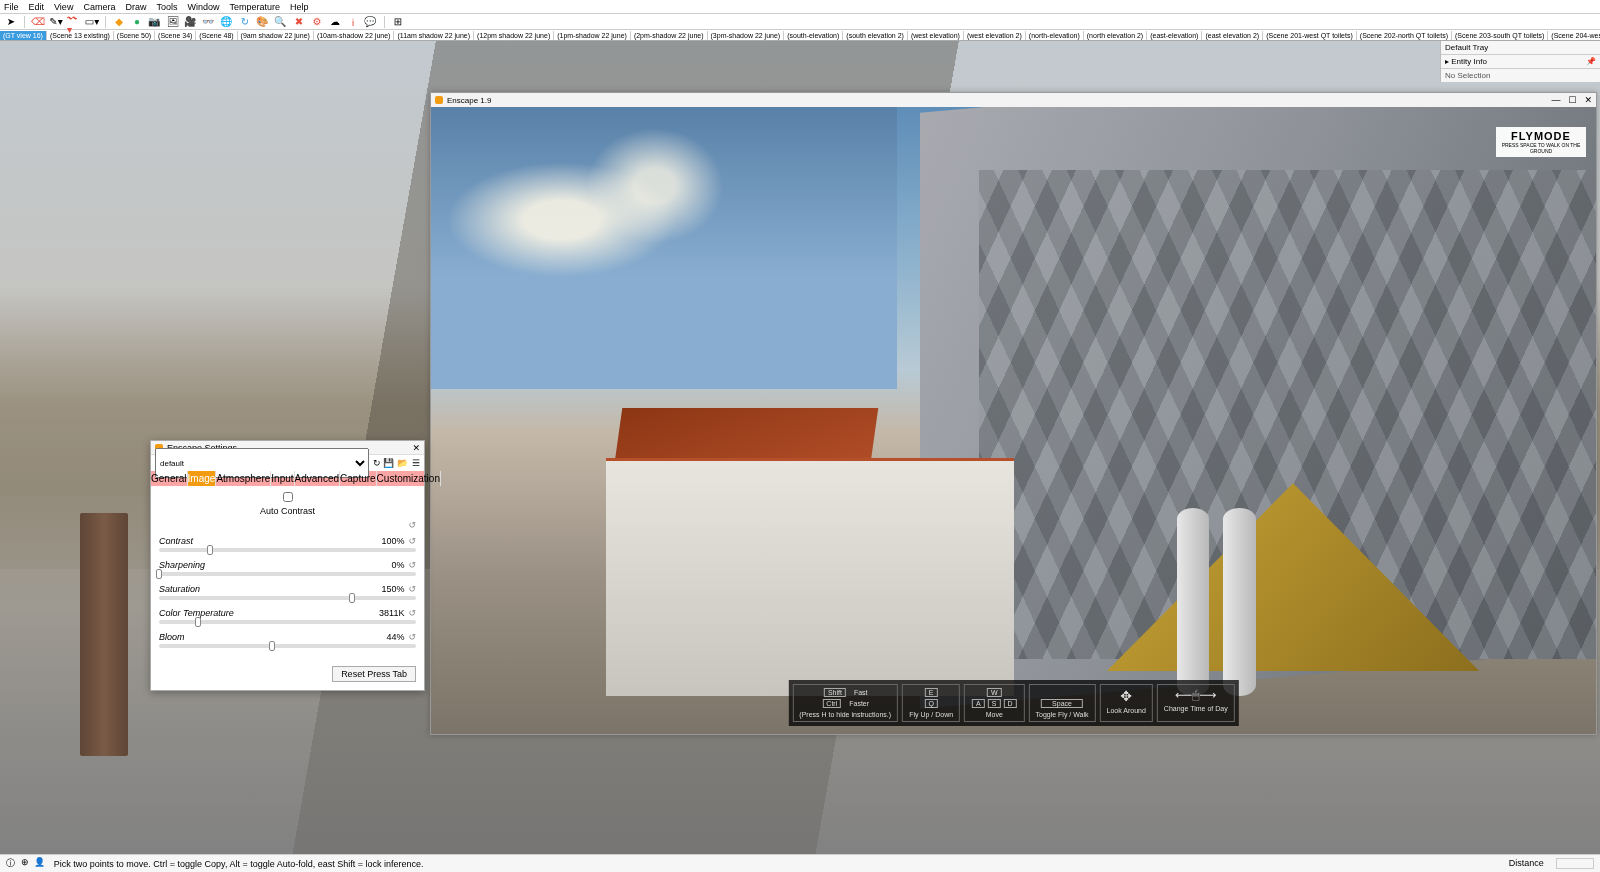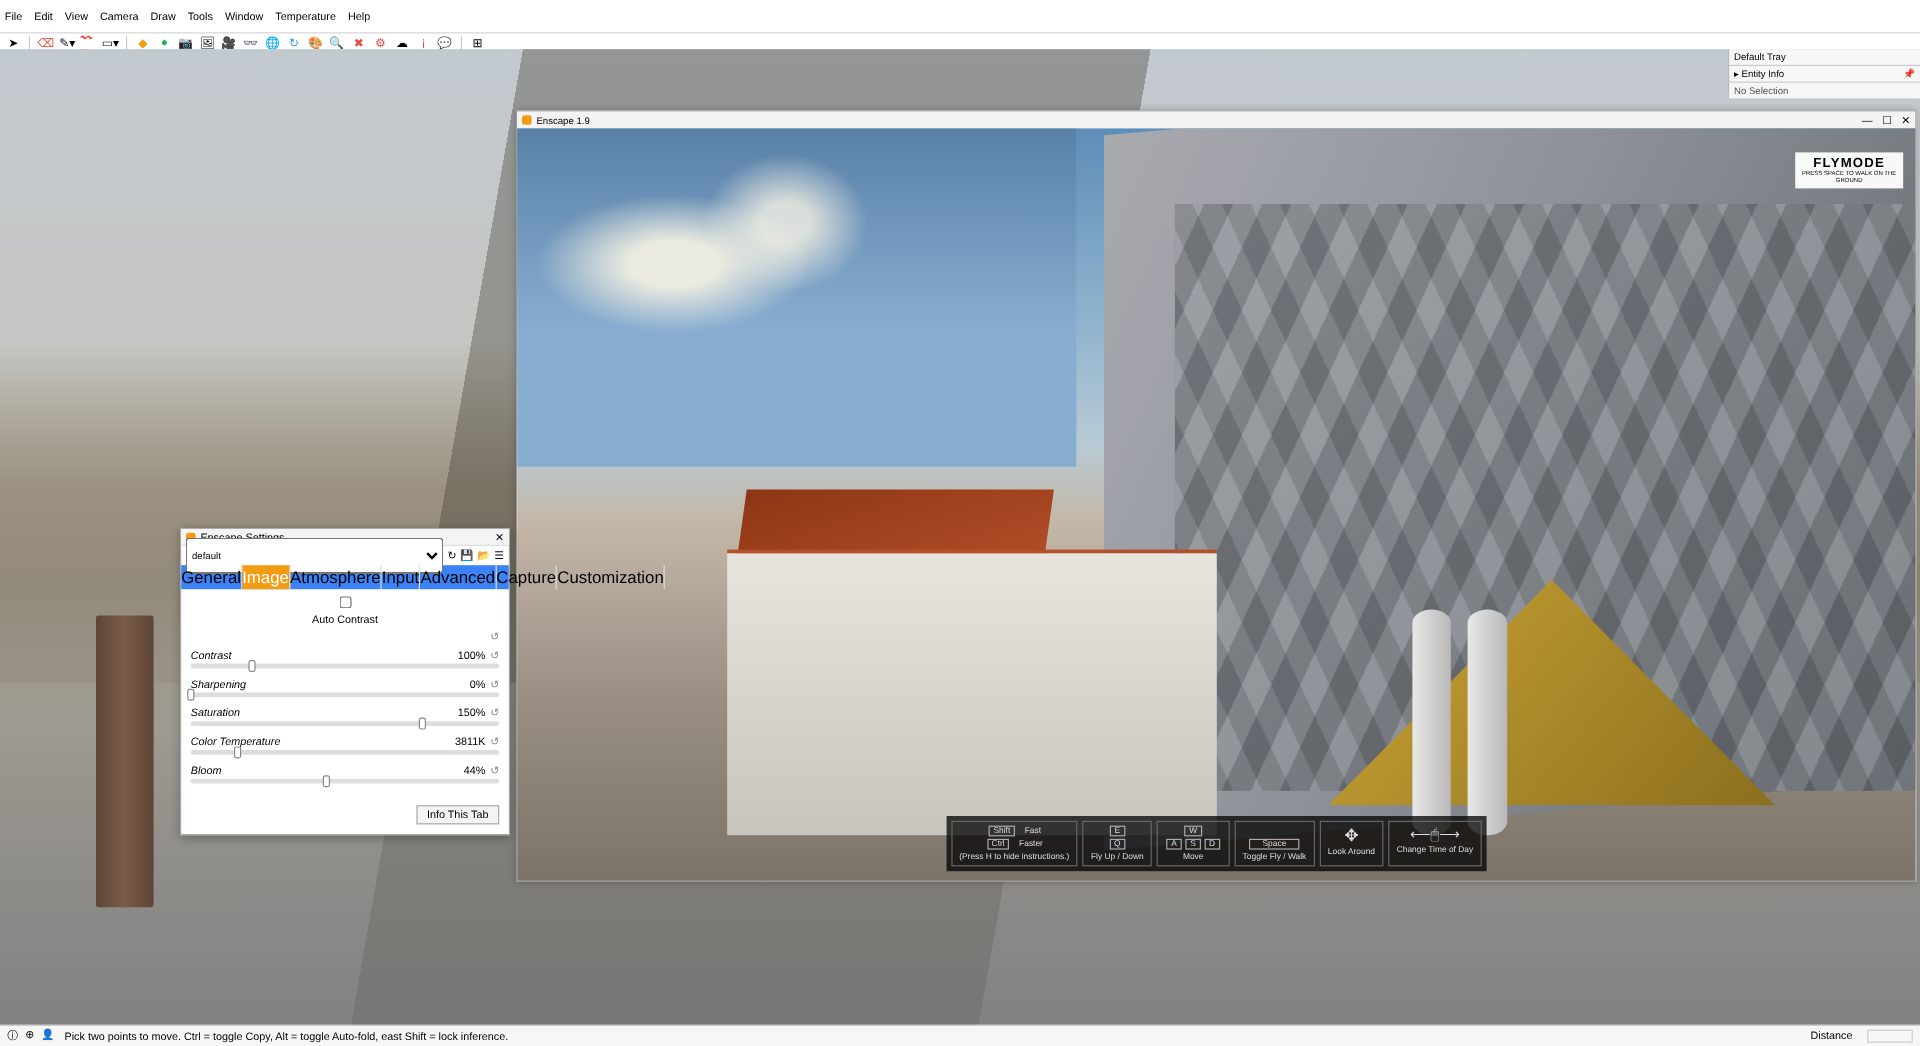--- a/index.html
+++ b/index.html
@@ -1,19 +1,19 @@
 <!DOCTYPE html>
 <html><head>
 <meta charset="utf-8">
 <style>
 * { margin: 0; padding: 0; box-sizing: border-box; font-family: Arial, sans-serif; }
 body { width: 1600px; height: 872px; overflow: hidden; background: #f0f0f0; position: relative; }
 
 
-.menubar { height: 28px; background: #fff; display: flex; align-items: center; padding: 0 4px; font-size: 9px; gap: 10px; border-bottom: 1px solid #ccc; }
+.menubar { height: 14px; background: #fff; display: flex; align-items: center; padding: 0 4px; font-size: 9px; gap: 10px; border-bottom: 1px solid #ccc; }
 .menubar span { cursor: default; }
 
 
 .toolbar { height: 16px; background: #fff; display: flex; align-items: center; padding: 2px 4px; gap: 4px; border-bottom: 1px solid #ccc; }
 .tool-icon { width: 14px; height: 14px; display: flex; align-items: center; justify-content: center; font-size: 10px; }
 .tool-sep { width: 1px; height: 12px; background: #ccc; margin: 0 2px; }
 
 
 .scene-tabs { height: 11px; background: #fff; display: flex; align-items: center; font-size: 7px; overflow: hidden; white-space: nowrap; border-bottom: 1px solid #aaa; }
 .scene-tab { padding: 1px 3px; border-right: 1px solid #ccc; cursor: default; }
@@ -64,21 +64,21 @@
 .hud-row { display: flex; gap: 1px; align-items: center; }
 .hud-label { font-size: 7px; margin-top: 1px; }
 
 
 .settings { position: absolute; top: 440px; left: 150px; width: 275px; background: #fff; border: 1px solid #aaa; box-shadow: 0 2px 8px rgba(0,0,0,.3); font-size: 9px; }
 .settings-titlebar { height: 14px; display: flex; align-items: center; padding: 0 4px; background: #f4f4f4; border-bottom: 1px solid #ddd; }
 .settings-close { margin-left: auto; font-size: 9px; }
 .settings-preset { height: 16px; display: flex; align-items: center; padding: 2px 4px; gap: 4px; }
 .settings-preset select { flex: 1; font-size: 8px; height: 30px; }
 .preset-icons { display: flex; gap: 3px; font-size: 9px; }
-.settings-tabs { display: flex; background: #3b82f6; font-size: 14px; }
+.settings-tabs { display: flex; background: #fca5a5; font-size: 10px; }
 .settings-tab { flex: 1; text-align: center; padding: 2px 0; border-right: 1px solid #ddd; cursor: default; }
 .settings-tab.active { background: #f39c12; color: #fff; }
 .settings-body { padding: 6px 8px; }
 .setting-row { margin-bottom: 8px; }
 .setting-head { display: flex; justify-content: space-between; align-items: center; margin-bottom: 2px; }
 .setting-label { font-size: 9px; font-style: italic; }
 .setting-val { font-size: 9px; text-align: right; min-width: 38px; }
 .reset-icon { font-size: 9px; color: #888; margin-left: 4px; }
 .slider { width: 100%; height: 4px; background: #ddd; position: relative; border-radius: 2px; }
 .slider-thumb { position: absolute; top: -3px; width: 6px; height: 10px; background: #fff; border: 1px solid #888; border-radius: 2px; transform: translateX(-50%); }
@@ -324,21 +324,21 @@
       <div class="setting-head">
           <span class="setting-label">Bloom</span>
           <span><span class="setting-val">44%</span><span class="reset-icon">↺</span></span>
         </div>
       <div class="slider">
           <div class="slider-thumb" style="left:44%"></div>
         </div>
     </div>
   </div>
   <div class="settings-footer">
-    <button class="reset-btn">Info This Tab</button>
+    <button class="reset-btn">Reset Press Tab</button>
   </div>
 </div>
 
 <div class="statusbar">
   <div class="status-icons">
     <span>ⓘ</span>
     <span>⊕</span>
     <span>👤</span>
   </div>
   <span>Pick two points to move. Ctrl = toggle Copy, Alt = toggle Auto-fold, east Shift = lock inference.</span>

